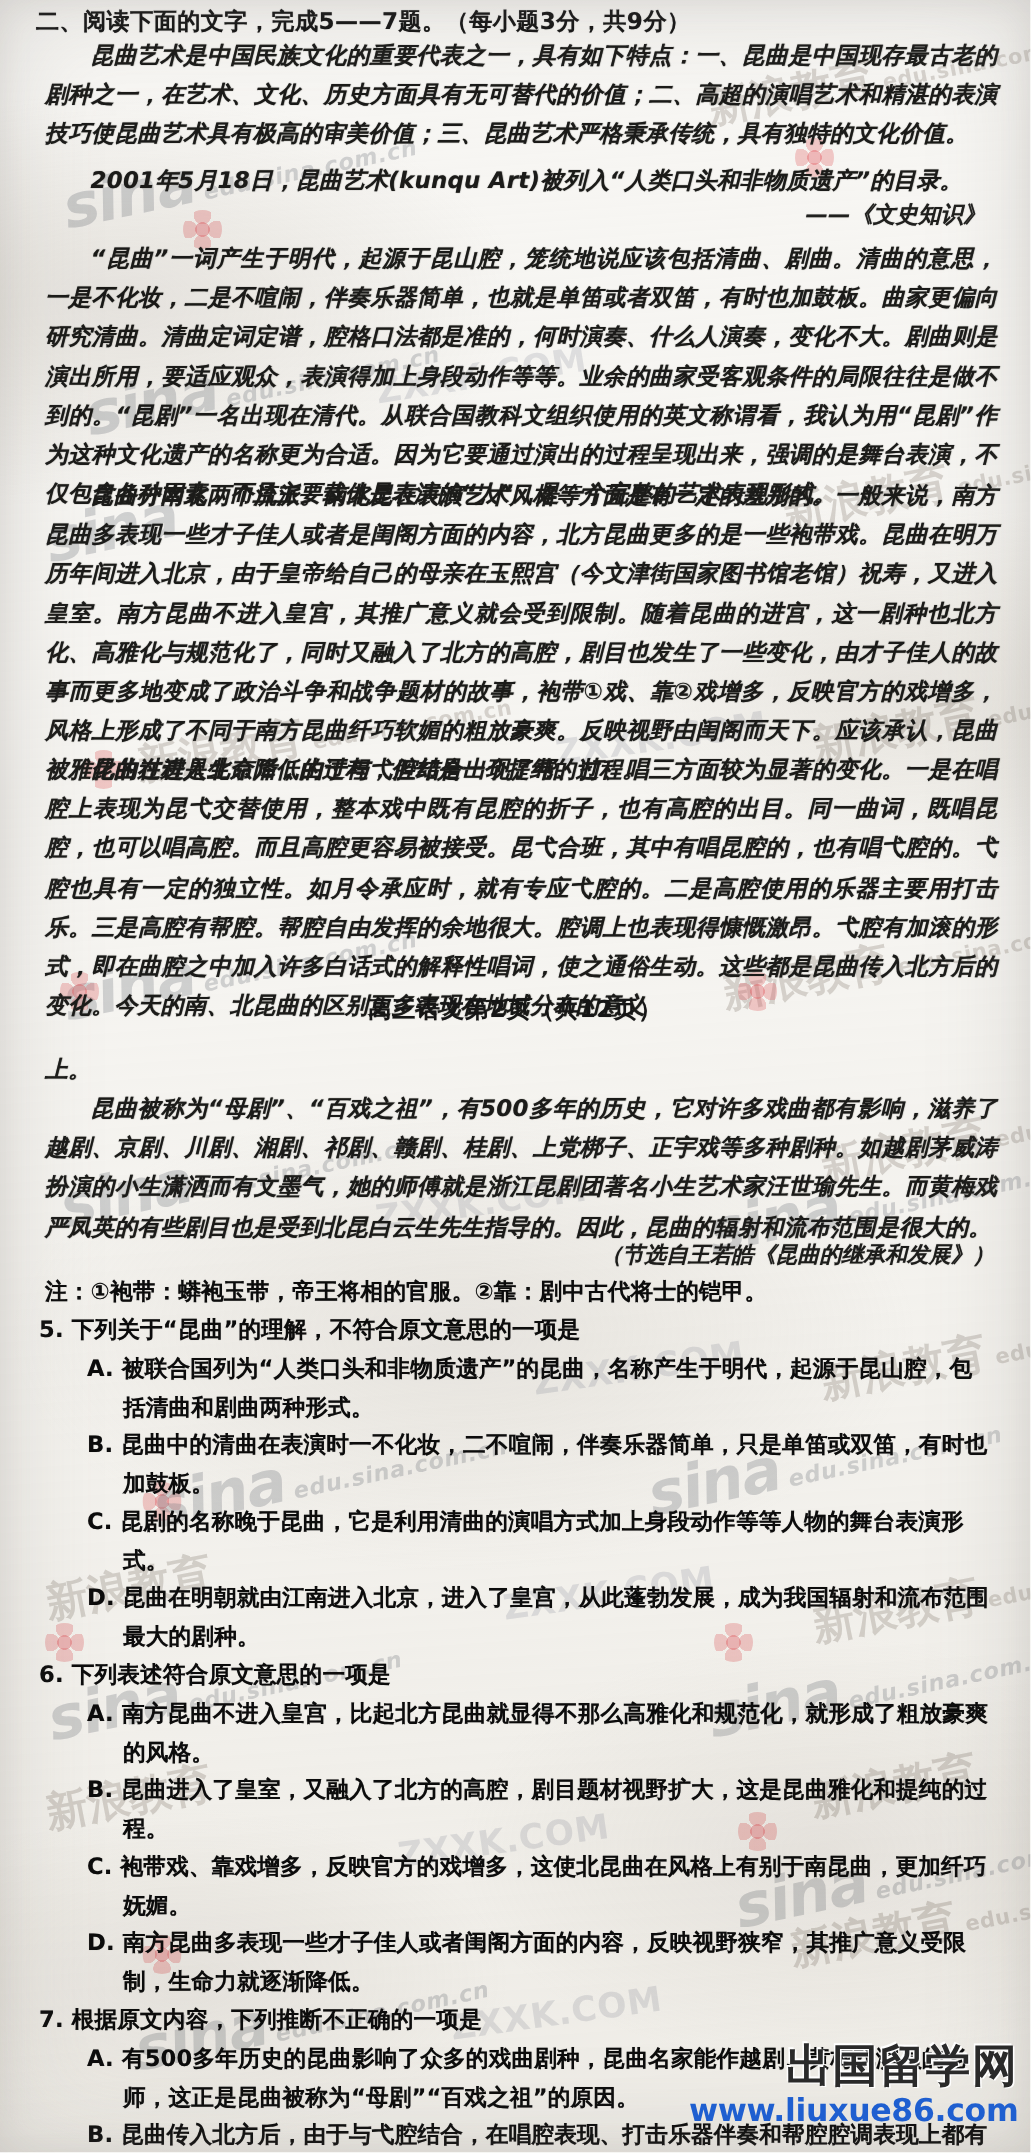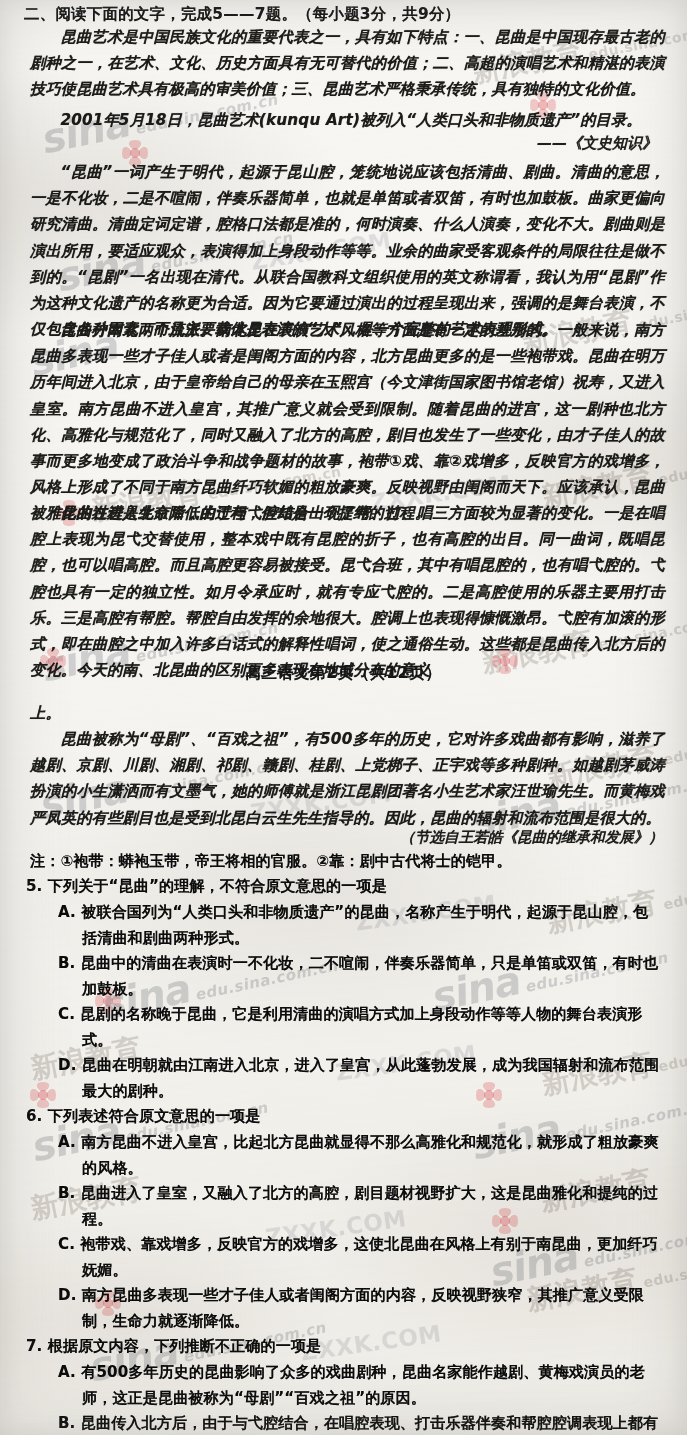--- a/index.html
+++ b/index.html
@@ -386,16 +386,20 @@
     <div class="q-opt" style="top:1181px;">B. 昆曲进入了皇室，又融入了北方的高腔，剧目题材视野扩大，这是昆曲雅化和提纯的过程。</div>
     <div class="q-opt" style="top:1232px;">C. 袍带戏、靠戏增多，反映官方的戏增多，这使北昆曲在风格上有别于南昆曲，更加纤巧妩媚。</div>
     <div class="q-opt" style="top:1283px;">D. 南方昆曲多表现一些才子佳人或者闺阁方面的内容，反映视野狭窄，其推广意义受限制，生命力就逐渐降低。</div>
 
     <div class="q-stem" style="top:1334px;">7. 根据原文内容，下列推断不正确的一项是</div>
     <div class="q-opt" style="top:1360px;">A. 有500多年历史的昆曲影响了众多的戏曲剧种，昆曲名家能作越剧、黄梅戏演员的老师，这正是昆曲被称为“母剧”“百戏之祖”的原因。</div>
     <div class="q-opt" style="top:1411px;">B. 昆曲传入北方后，由于与弋腔结合，在唱腔表现、打击乐器伴奏和帮腔腔调表现上都有较显著的变化。</div>
 
   </div>
 
+  <div class="wm wm-liuxue" style="top:1357px;">
+    <span class="cn-title">出国留学网</span>
+    <span class="url" style="color: rgb(31, 95, 208);">www.liuxue86.com</span>
+  </div>
 
   <div id="grain"></div>
   <div id="vignette"></div>
 </div>
 
 </body></html>

